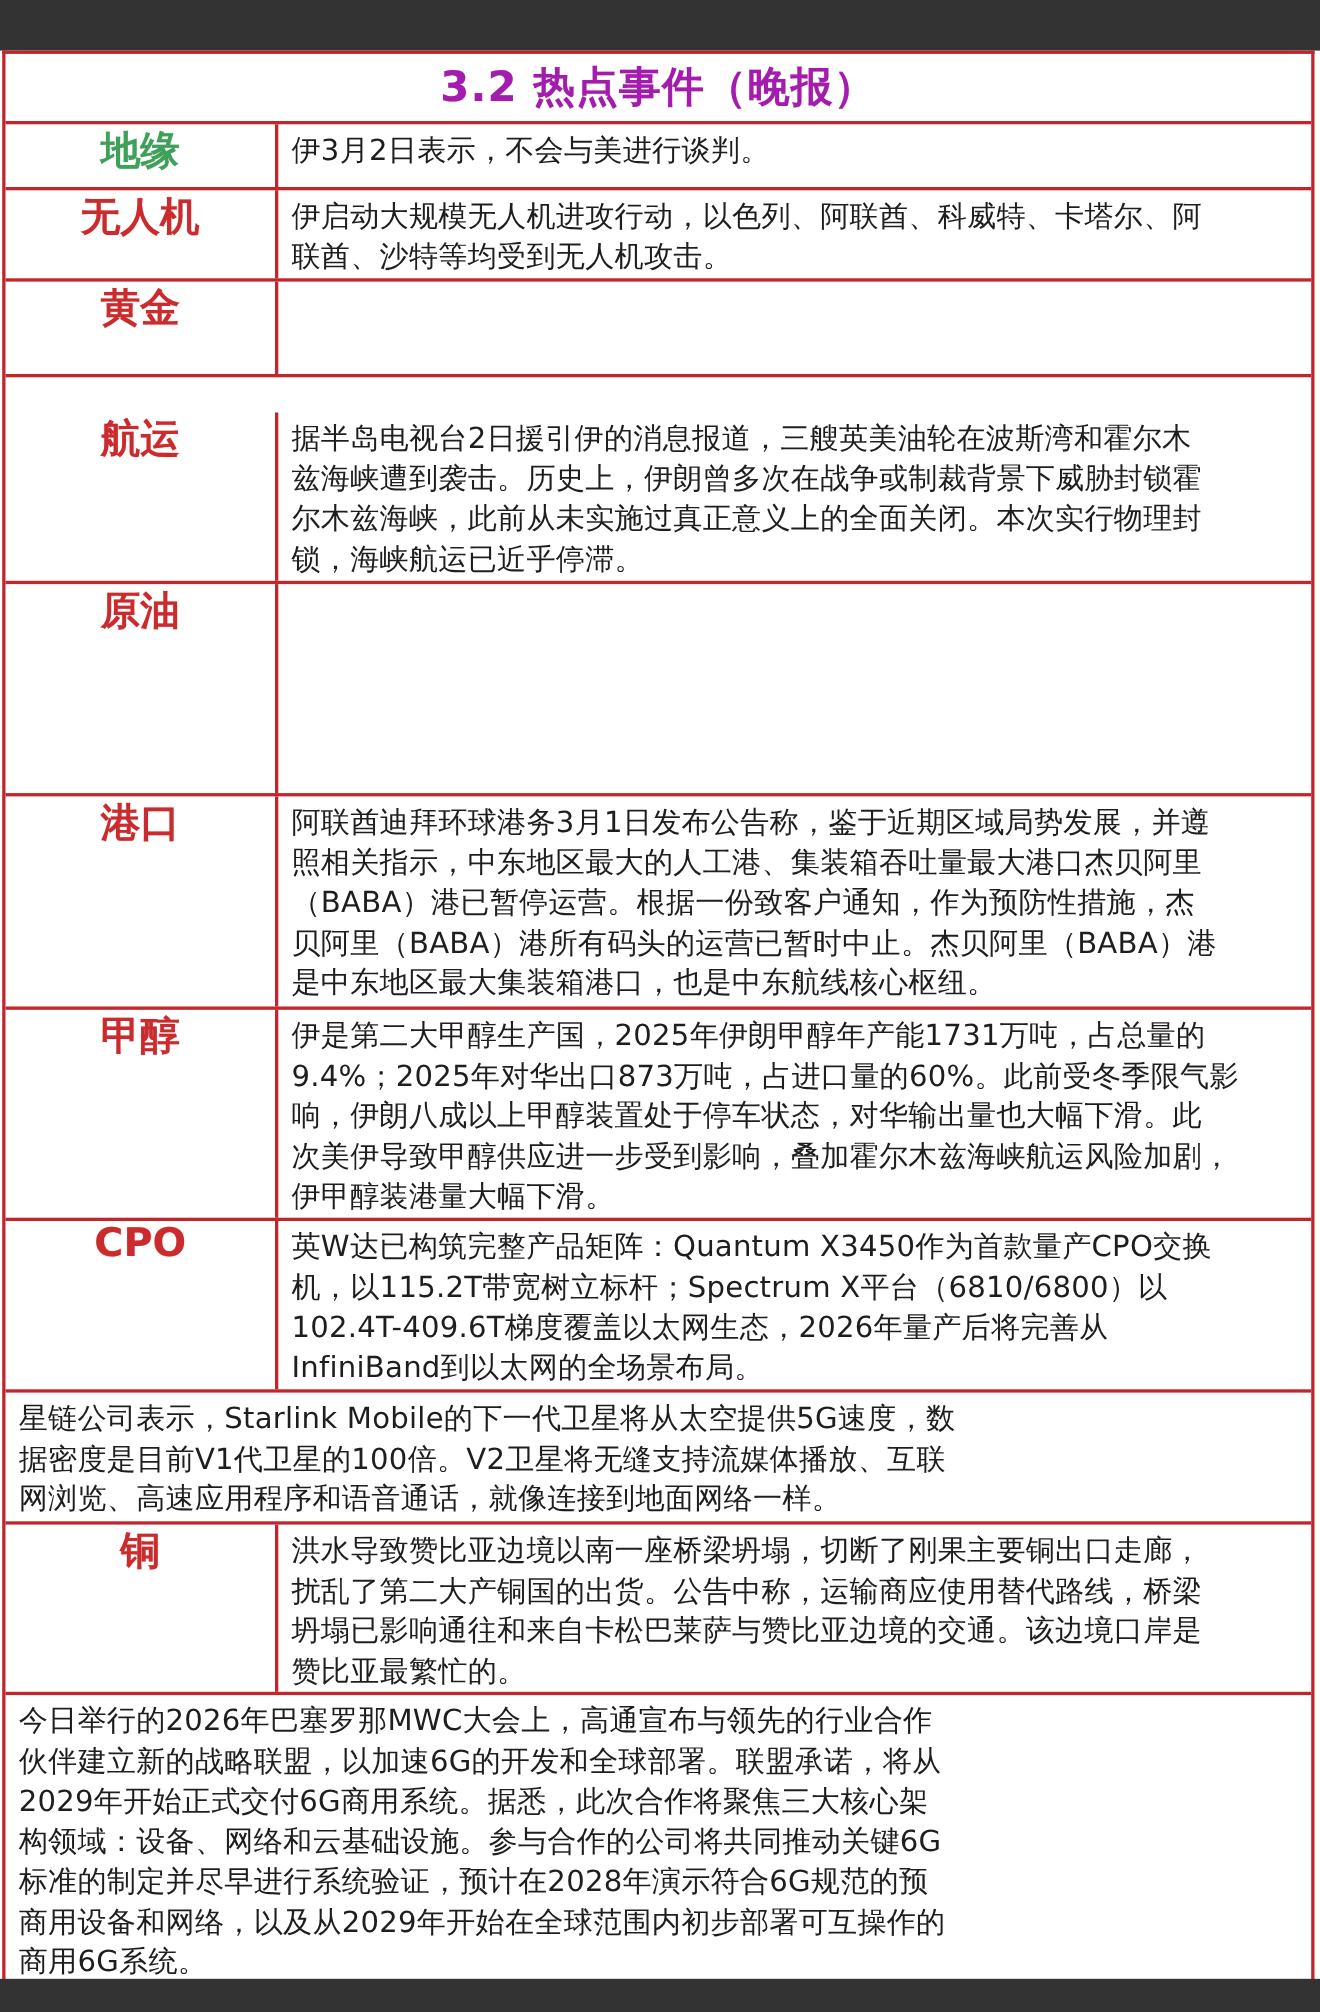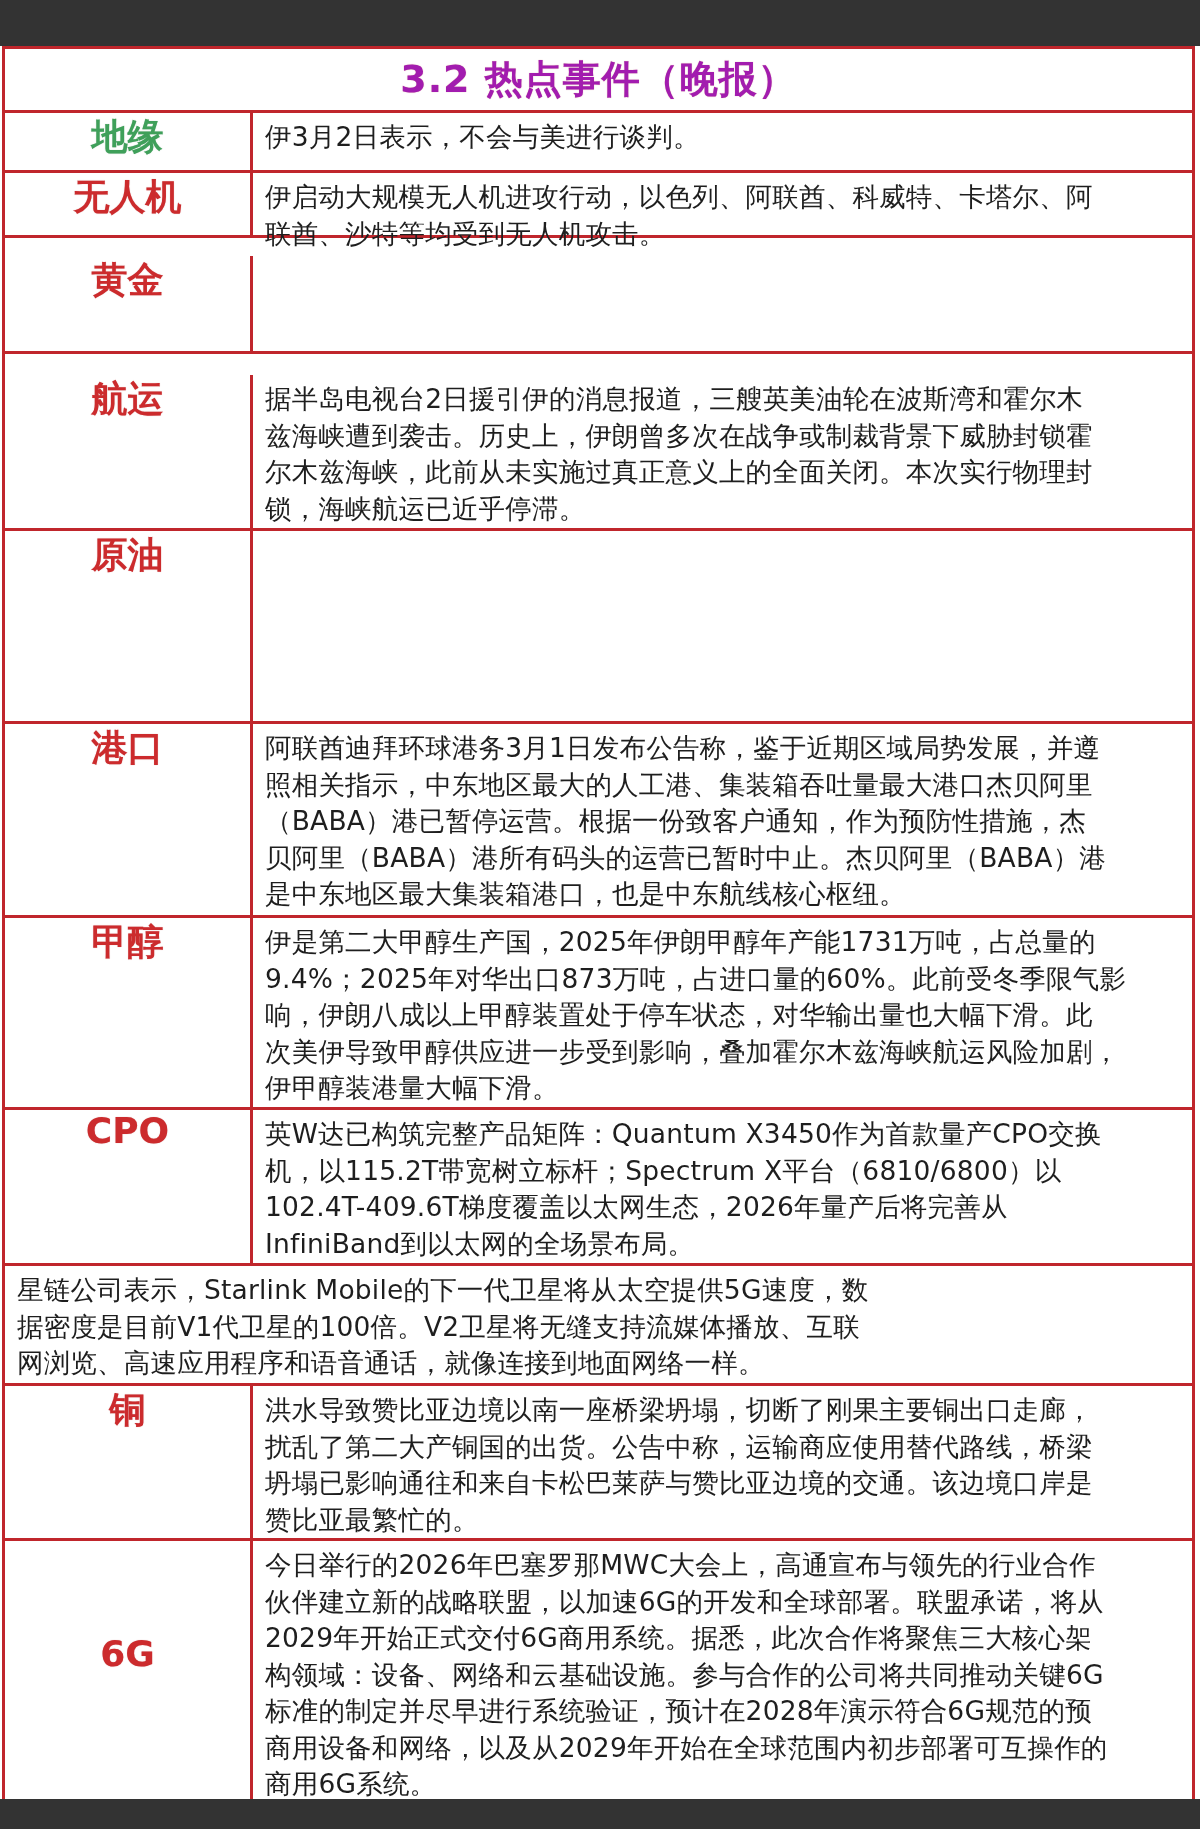--- a/index.html
+++ b/index.html
@@ -72,31 +72,31 @@
 
     <div class="row" style="top:64px;height:60px;">
       <div class="label-cell">
         <span class="label green">地缘</span>
       </div>
       <div class="content-cell">
         <span class="content">伊3月2日表示，不会与美进行谈判。</span>
       </div>
     </div>
 
-    <div class="row" style="top:124px;height:65px;">
+    <div class="row" style="top:124px;height:83px;">
       <div class="label-cell">
         <span class="label">无人机</span>
       </div>
       <div class="content-cell">
         <span class="content">伊启动大规模无人机进攻行动，以色列、阿联酋、科威特、卡塔尔、阿
 联酋、沙特等均受到无人机攻击。</span>
       </div>
     </div>
 
-    <div class="row" style="top:207px;height:98px;">
+    <div class="row" style="top:207px;height:87px;">
       <div class="label-cell">
         <span class="label">黄金</span>
       </div>
     </div>
 
     <div class="row" style="top:326px;height:156px;">
       <div class="label-cell">
         <span class="label">航运</span>
       </div>
       <div class="content-cell">
@@ -165,23 +165,20 @@
       </div>
       <div class="content-cell">
         <span class="content">洪水导致赞比亚边境以南一座桥梁坍塌，切断了刚果主要铜出口走廊，
 扰乱了第二大产铜国的出货。公告中称，运输商应使用替代路线，桥梁
 坍塌已影响通往和来自卡松巴莱萨与赞比亚边境的交通。该边境口岸是
 赞比亚最繁忙的。</span>
       </div>
     </div>
 
     <div class="row last" style="top:1492px;height:270px;">
-      <div class="label-cell" style="align-items:flex-start;padding-top:92px;">
-        <span class="label">6G</span>
-      </div>
       <div class="content-cell">
         <span class="content">今日举行的2026年巴塞罗那MWC大会上，高通宣布与领先的行业合作
 伙伴建立新的战略联盟，以加速6G的开发和全球部署。联盟承诺，将从
 2029年开始正式交付6G商用系统。据悉，此次合作将聚焦三大核心架
 构领域：设备、网络和云基础设施。参与合作的公司将共同推动关键6G
 标准的制定并尽早进行系统验证，预计在2028年演示符合6G规范的预
 商用设备和网络，以及从2029年开始在全球范围内初步部署可互操作的
 商用6G系统。</span>
       </div>
     </div>

